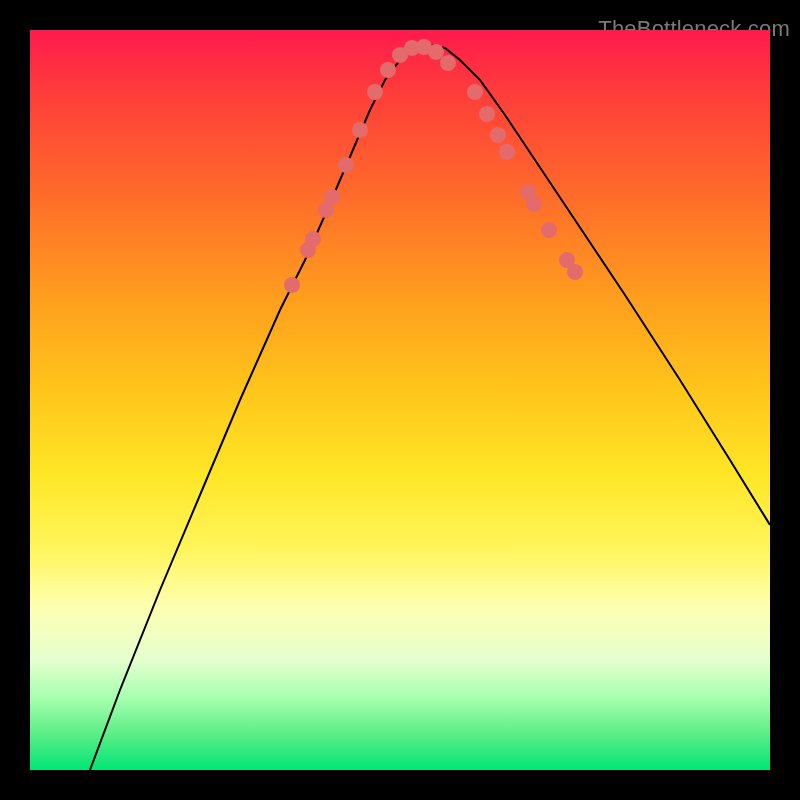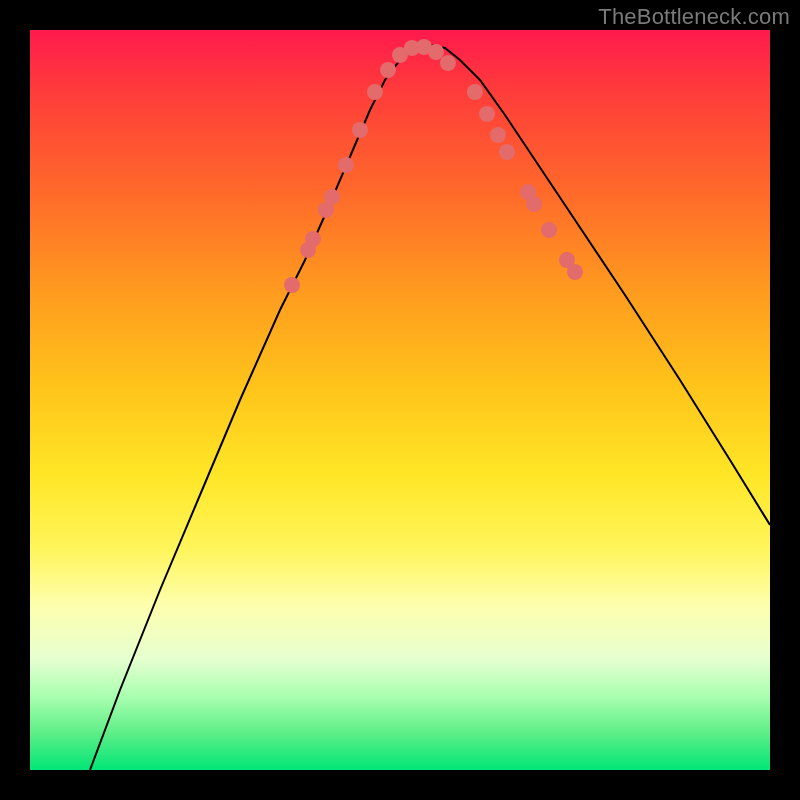--- a/index.html
+++ b/index.html
@@ -34,21 +34,21 @@
       #fff55a 70%,
       #fdffb0 78%,
       #e6ffd0 85%,
       #aaffb0 90%,
       #5eee87 95%,
       #00e676 100%
     );
   }
   .watermark {
     position: absolute;
-    top: 4px;
+    top: 16px;
     right: 10px;
     color: #7a7a7a;
     font-size: 22px;
     font-weight: 500;
     letter-spacing: 0.2px;
     user-select: none;
   }
   svg.curve {
     position: absolute;
     left: 0;

